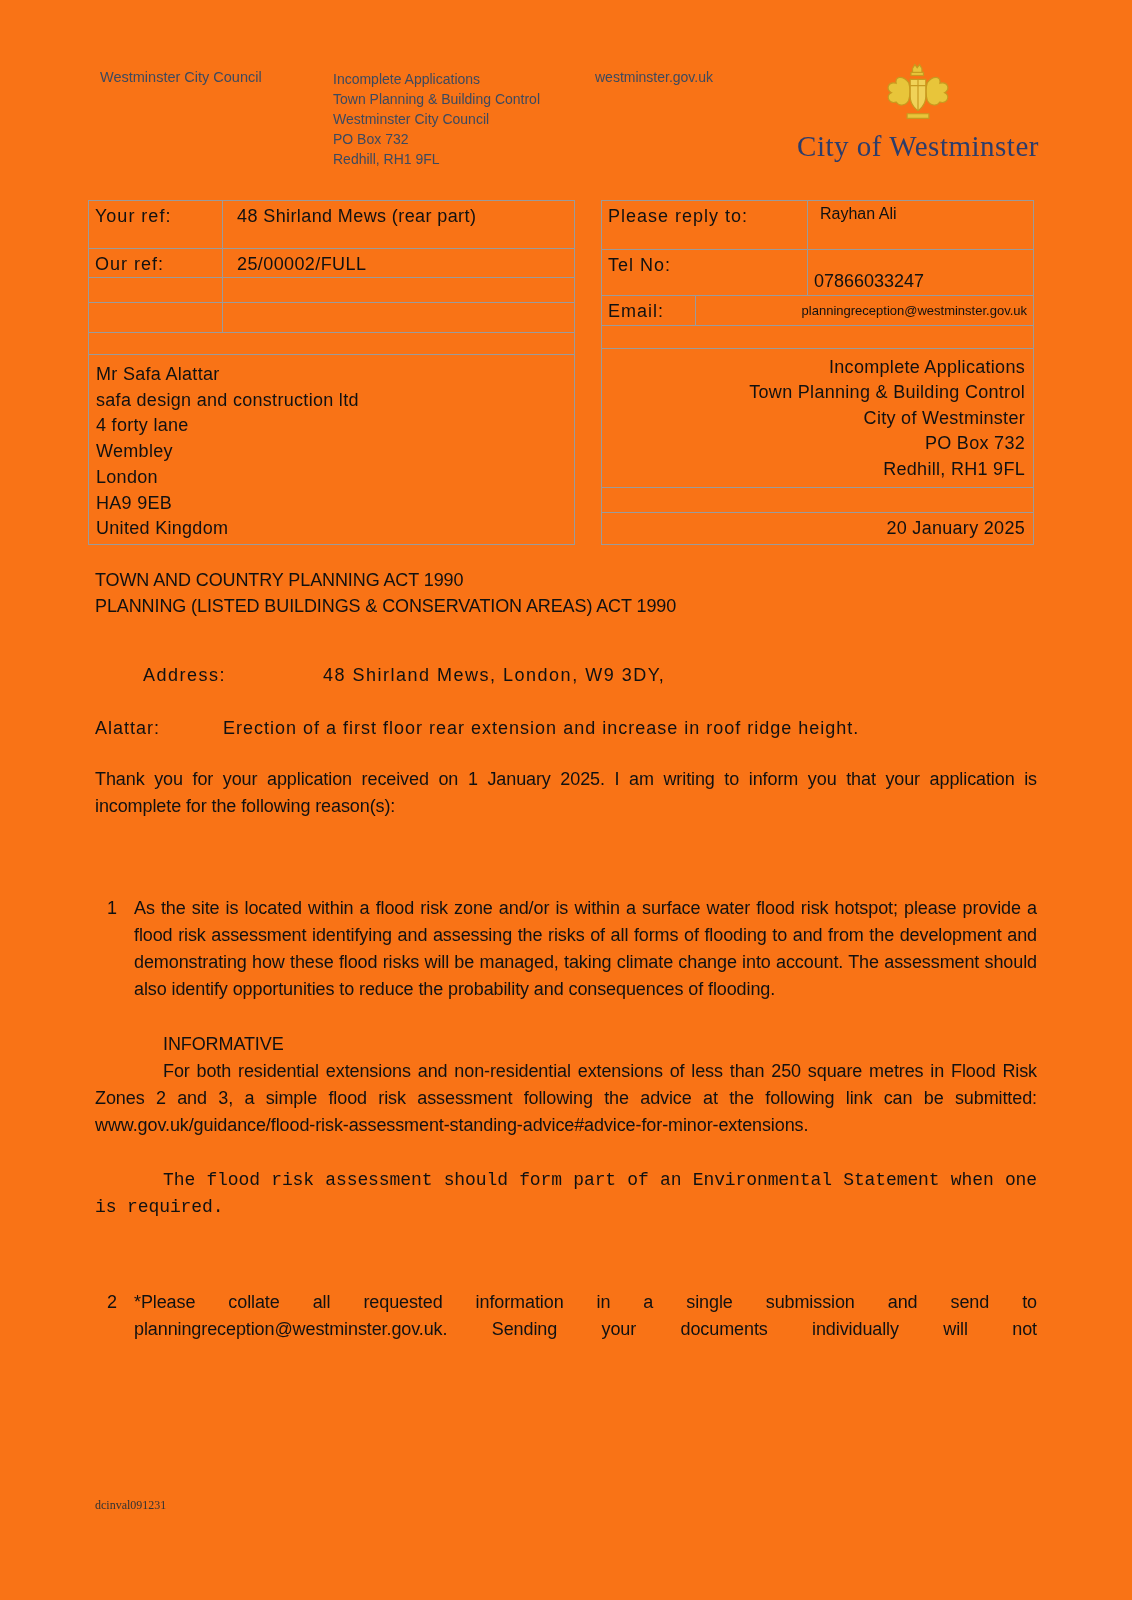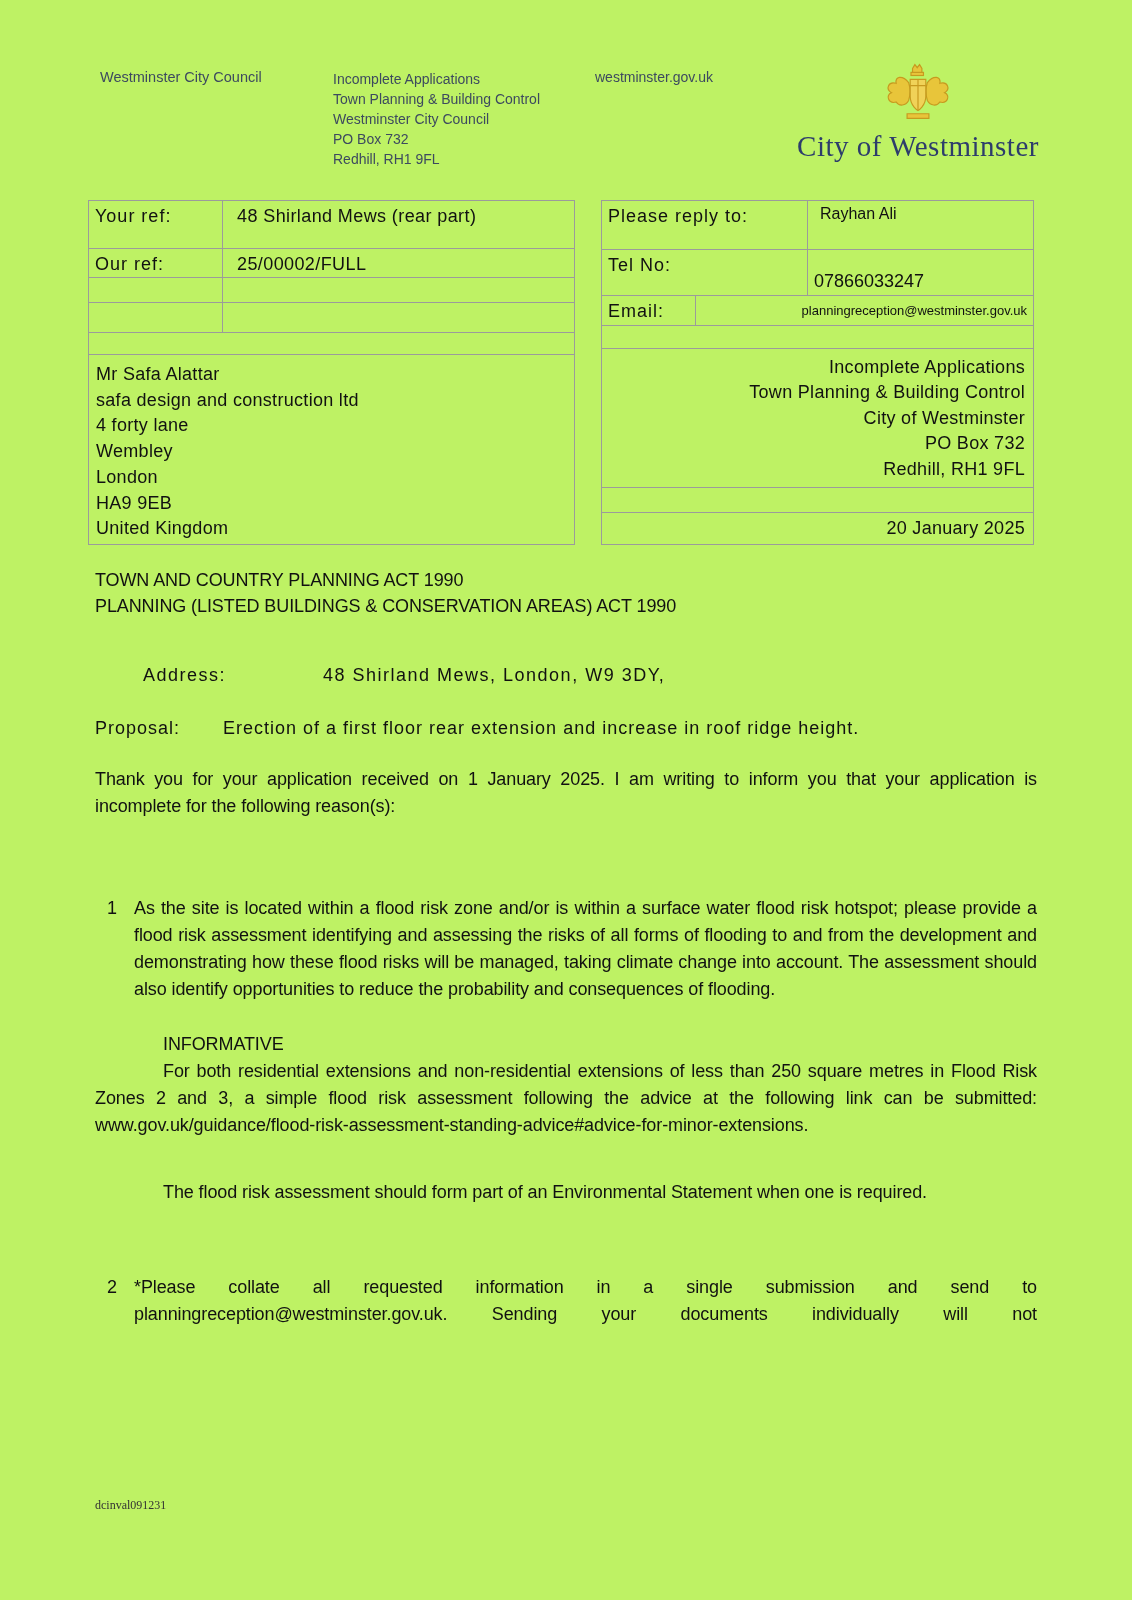--- a/index.html
+++ b/index.html
@@ -1,18 +1,18 @@
 <!DOCTYPE html>
 <html><head>
 <meta charset="utf-8">
 <style>
   * { margin:0; padding:0; box-sizing:border-box; }
   html,body { background:#ffffff; }
   .page {
-    position:relative; width:1132px; height:1600px; background:#bef264;
+    position:relative; width:1132px; height:1600px; background:#f97316;
     font-family:"Liberation Sans", sans-serif; color:#111; overflow:hidden;
   }
 
   
   .hdr { position:absolute; top:62px; left:100px; width:960px; display:flex; }
   .hdr-org { width:233px; font-size:14.5px; color:#3d4a5f; padding-top:7px; }
   .hdr-dept { width:262px; font-size:14px; color:#3d4a5f; line-height:20px; padding-top:7px; }
   .hdr-web { width:185px; font-size:14px; color:#3d4a5f; padding-top:7px; }
   .hdr-logo { width:260px; text-align:center; margin-left:8px; }
   .hdr-logo .crest { display:block; margin:0 auto; }
@@ -44,21 +44,21 @@
   .addr-line { margin-top:43px; letter-spacing:1.5px; display:flex;margin-left:48px; }
   .addr-line .lab { width:180px; }
   .prop-line { margin-top:26px; letter-spacing:1px; display:flex; }
   .prop-line .lab { width:128px; }
   .intro { margin-top:24px; text-align:justify; }
   .item { margin-top:75px; display:flex; padding-left:12px; }
   .item .num { width:27px; flex:none; }
   .item .txt { flex:1; text-align:justify; }
   .informative-title { margin-top:28px; padding-left:68px; }
   .informative-body { text-align:justify; text-indent:68px; }
-  .informative-note { margin-top:40px; text-align:justify; text-indent:68px; }
+  .informative-note { margin-top:28px; text-align:justify; text-indent:68px;font-family:Liberation Mono, monospace; }
   .item2 { margin-top:68px; }
   .item2 .txt { text-align:justify; text-align-last:justify; }
 
   .footer-code {
     position:absolute; top:1498px; left:95px;
     font-family:"Liberation Serif", serif; font-size:12px; color:#333;
   }
 </style>
 </head>
 <body>
@@ -185,21 +185,21 @@
       <div>TOWN AND COUNTRY PLANNING ACT 1990</div>
       <div>PLANNING (LISTED BUILDINGS &amp; CONSERVATION AREAS) ACT 1990</div>
     </div>
 
     <div class="addr-line">
       <span class="lab">Address:</span>
       <span>48 Shirland Mews, London, W9 3DY,</span>
     </div>
 
     <div class="prop-line">
-      <span class="lab">Proposal:</span>
+      <span class="lab">Alattar:</span>
       <span>Erection of a first floor rear extension and increase in roof ridge height.</span>
     </div>
 
     <div class="intro">Thank you for your application received on 1 January 2025. I am writing to inform you that your application is incomplete for the following reason(s):</div>
 
     <div class="item">
       <div class="num">1</div>
       <div class="txt">As the site is located within a flood risk zone and/or is within a surface water flood risk hotspot; please provide a flood risk assessment identifying and assessing the risks of all forms of flooding to and from the development and demonstrating how these flood risks will be managed, taking climate change into account. The assessment should also identify opportunities to reduce the probability and consequences of flooding.</div>
     </div>
 

